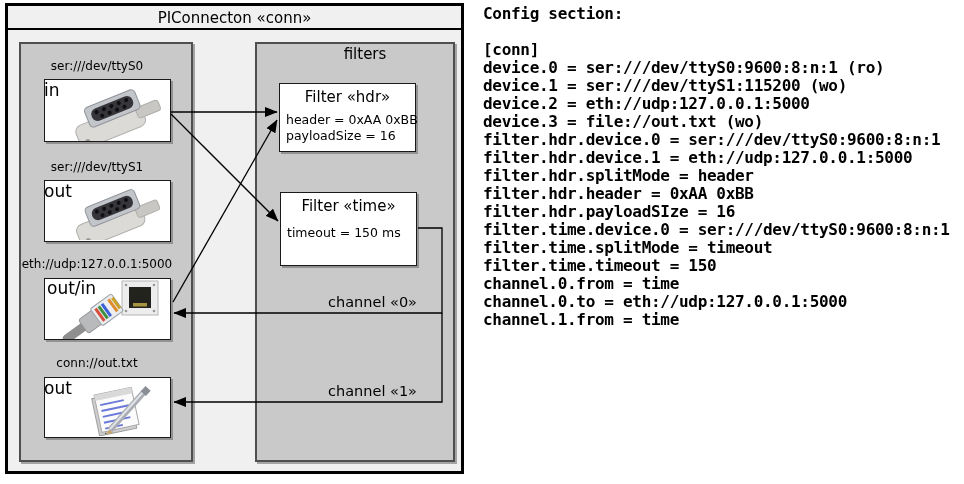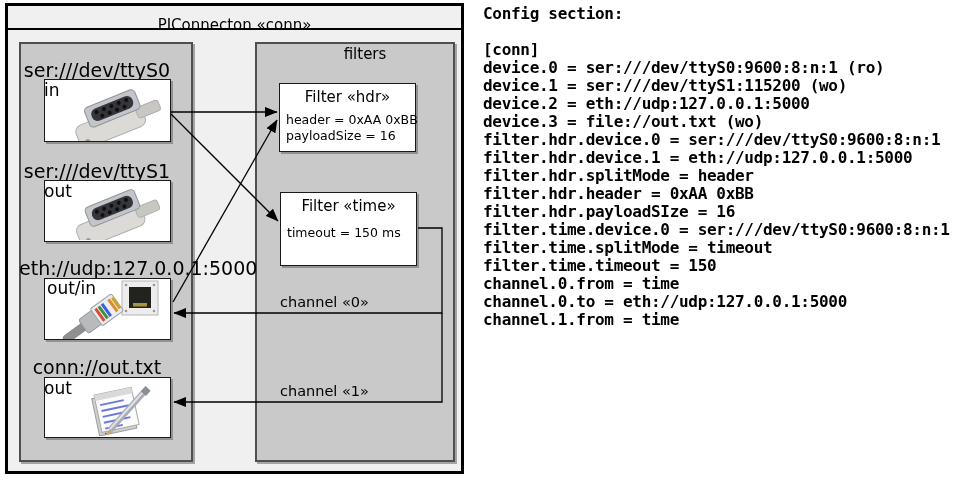--- a/index.html
+++ b/index.html
@@ -2,35 +2,35 @@
 <html><head>
 <meta charset="utf-8">
 <style>
   html,body{margin:0;padding:0;background:#fff;}
   .page{position:relative;width:964px;height:484px;background:#ffffff;overflow:hidden;
         font-family:"DejaVu Sans",sans-serif;color:#000;}
   .abs{position:absolute;box-sizing:border-box;}
   
   .outer-box{left:5px;top:3px;width:459px;height:471px;border:3px solid #000;background:#f0f0f0;z-index:0;}
   .title-bar{left:8px;top:6px;width:453px;height:24px;border-bottom:2px solid #000;
-             text-align:center;font-size:15px;padding-top:10px;z-index:1;}
+             text-align:center;font-size:15px;padding-top:3px;z-index:1;}
   
   .group{background:#c9c9c9;border:2px solid #4f4f4f;box-shadow:2px 2px 0 rgba(70,70,70,.45);z-index:1;}
   .devices-group{left:19px;top:42px;width:174px;height:420px;}
   .filters-group{left:255px;top:42px;width:200px;height:420px;}
   .filters-label{left:255px;top:45px;width:220px;text-align:center;font-size:15px;z-index:2;}
   
-  .lbl{left:19px;width:156px;text-align:center;font-size:19px;white-space:nowrap;z-index:2;}
+  .lbl{left:19px;width:156px;text-align:center;font-size:12px;white-space:nowrap;z-index:2;}
   
   .dev-box,.filter-box{background:#fff;border:1.5px solid #1a1a1a;box-shadow:2px 2px 0 rgba(100,100,100,.55);z-index:2;}
   .dir{position:absolute;font-size:17px;line-height:18px;z-index:3;}
   .center{text-align:left;}
   .filter-title{position:absolute;left:0;top:4px;width:100%;text-align:center;font-size:15px;}
   .attr{position:absolute;left:6px;font-size:12.5px;line-height:15px;white-space:nowrap;}
-  .chan{left:280px;width:137px;text-align:left;font-size:14.5px;white-space:nowrap;z-index:3;}
+  .chan{left:280px;width:137px;text-align:right;font-size:14.5px;white-space:nowrap;z-index:3;}
   
   .overlay{position:absolute;left:0;top:0;width:964px;height:484px;z-index:5;pointer-events:none;}
   .icon{position:absolute;z-index:3;}
   
   .config{left:483px;top:5px;width:478px;font-family:"DejaVu Sans Mono",monospace;
           font-weight:bold;font-size:16px;line-height:18px;z-index:2;}
   .cfg-line{white-space:pre;letter-spacing:-0.3px;}
   .cfg-gap{height:18px;}
 </style>
 </head>

